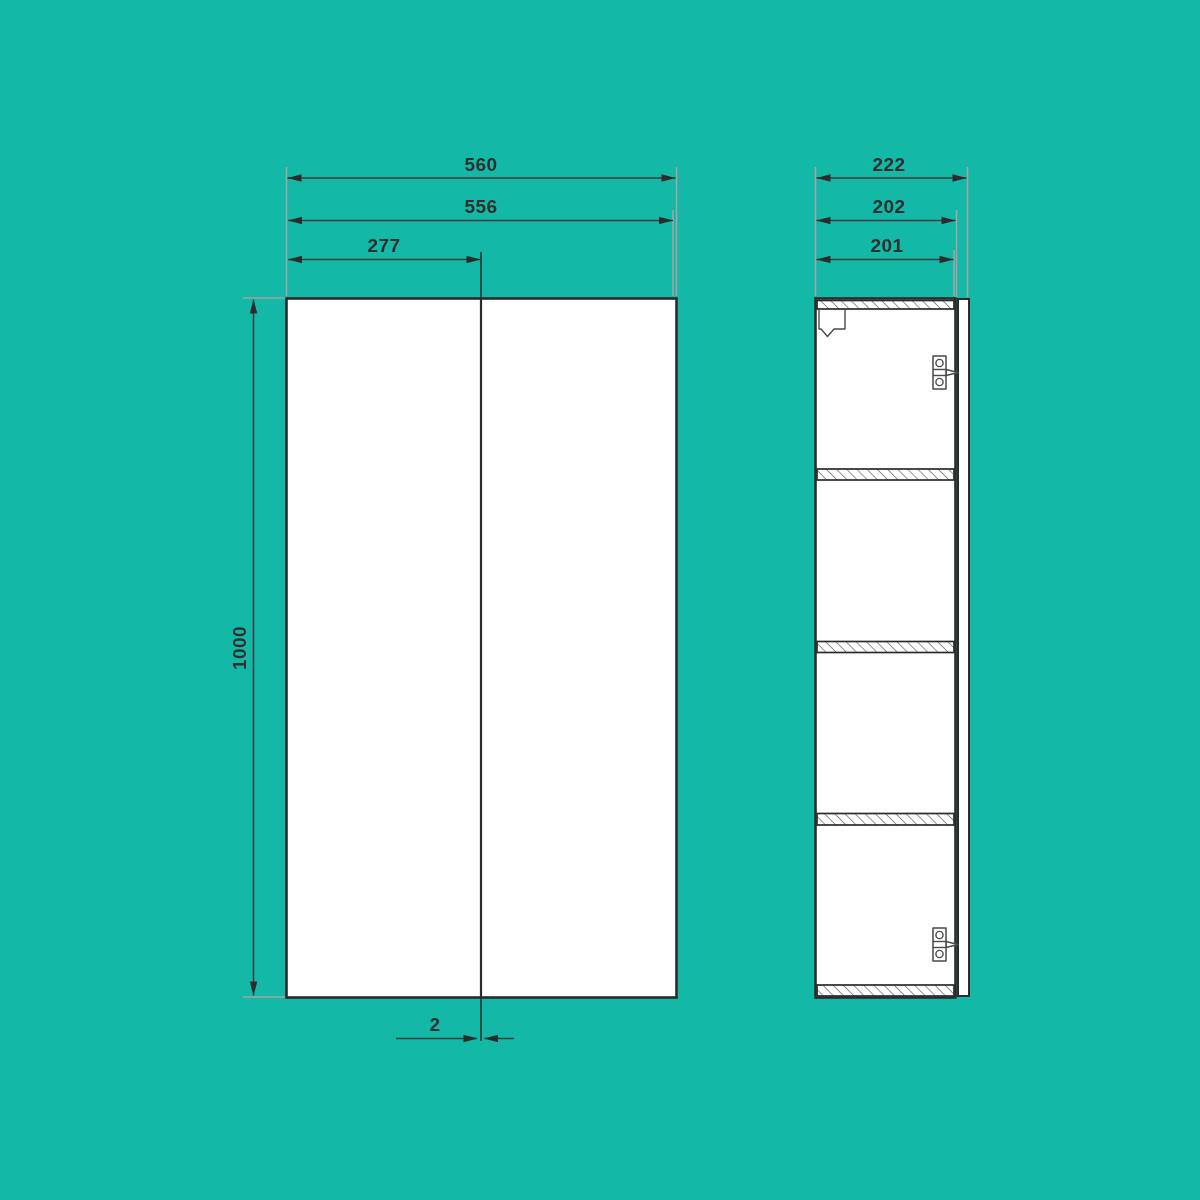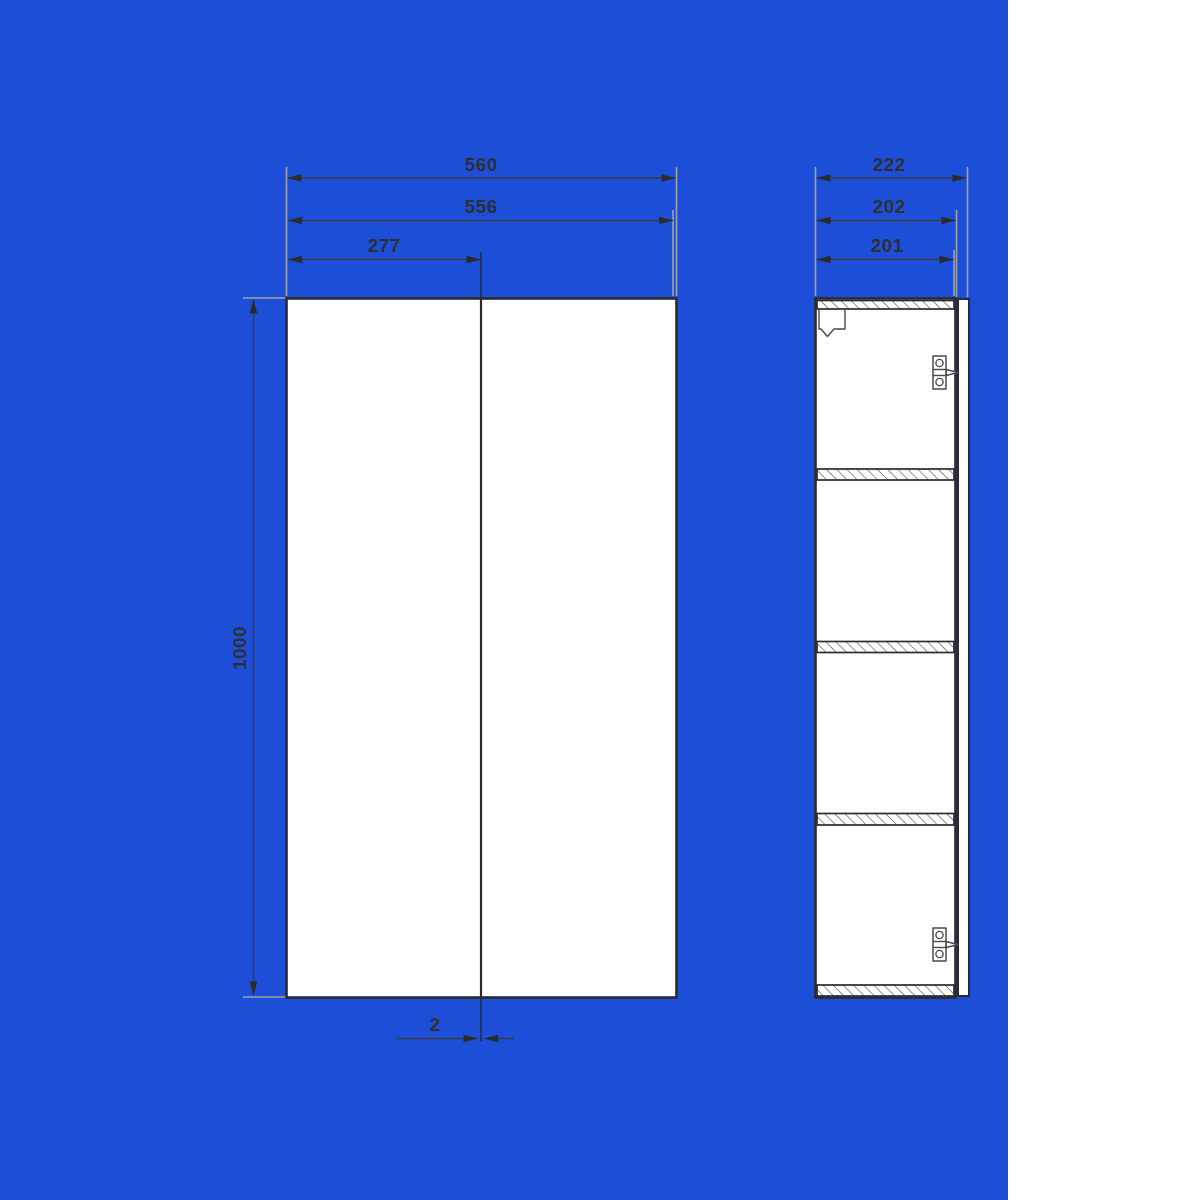--- a/index.html
+++ b/index.html
@@ -1,16 +1,16 @@
 <!DOCTYPE html>
 <html><head>
 <meta charset="utf-8">
 <style>
   html,body{margin:0;padding:0;background:#ffffff;}
-  .stage{width:1008px;height:1200px;position:relative;background:#1d4ed8;overflow:hidden;}
+  .stage{width:1200px;height:1200px;position:relative;background:#14b8a6;overflow:hidden;}
   svg{display:block;}
   .outline      {fill:#ffffff;stroke:#2b2b2b;stroke-width:2.6;}
   .thickline    {stroke:#2b2b2b;stroke-width:2.2;fill:none;}
   .thinline     {stroke:#2b2b2b;stroke-width:1.5;fill:none;}
   .dimline      {stroke:#3c3c3c;stroke-width:1.5;fill:none;}
   .extline      {stroke:#a3a3a3;stroke-width:1.6;fill:none;}
   .hatchband    {fill:url(#hatch);stroke:#2b2b2b;stroke-width:1.7;}
   .hw           {fill:#ffffff;stroke:#4a4a4a;stroke-width:1.5;stroke-linejoin:round;}
   .hwthin      {fill:none;stroke:#4a4a4a;stroke-width:1.4;stroke-linejoin:round;}
   .arrow        {fill:#2b2b2b;stroke:none;}

